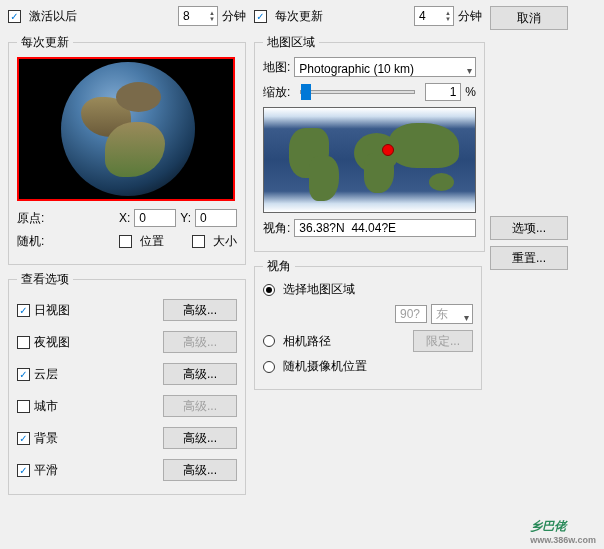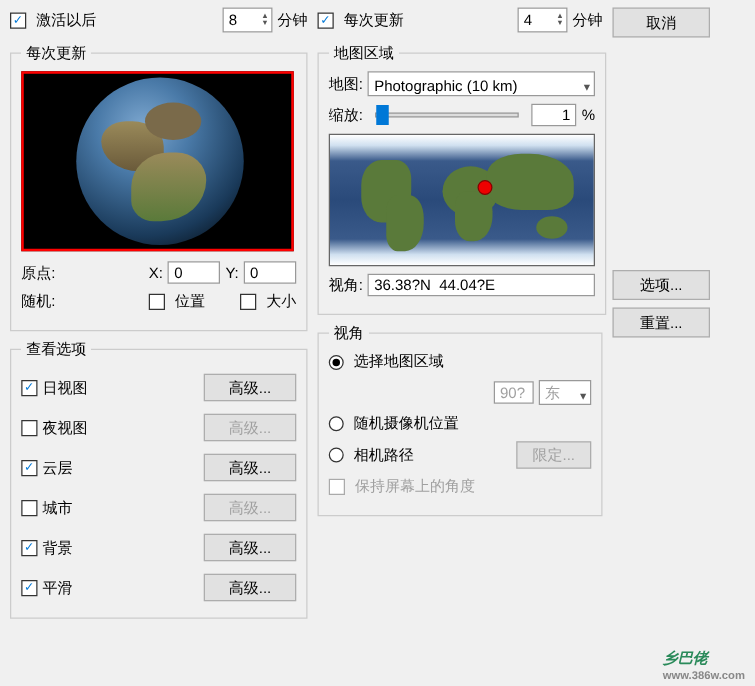--- a/index.html
+++ b/index.html
@@ -195,31 +195,27 @@
       </div>
       <div class="row">
         <div style="flex:1"></div>
         <input type="text" style="width: 32px;" class="disabled-text" disabled="" value="90?">
         <div class="sel disabled-text" style="width:42px">
             <span>东</span>
           </div>
       </div>
       <div class="row">
         <span class="radio"></span>
+        <span>相机路径</span>
+        <div style="flex:1"></div>
+        <span class="btn disabled" style="width:60px">限定...</span>
+      </div>
+      <div class="row">
+        <span class="radio"></span>
         <span>随机摄像机位置</span>
-      </div>
-      <div class="row">
-        <span class="radio"></span>
-        <span>相机路径</span>
-        <div style="flex:1"></div>
-        <span class="btn disabled" style="width:60px">限定...</span>
-      </div>
-      <div class="row">
-        <span class="check disabled-text" style="border-color:#aaa"></span>
-        <span class="disabled-text">保持屏幕上的角度</span>
       </div>
     </fieldset>
   </div>
 
   <div class="col col-right">
     <div class="sidebtn">取消</div>
     <div class="spacer"></div>
     <div class="sidebtn">选项...</div>
     <div class="sidebtn">重置...</div>
     <div style="height:180px"></div>

